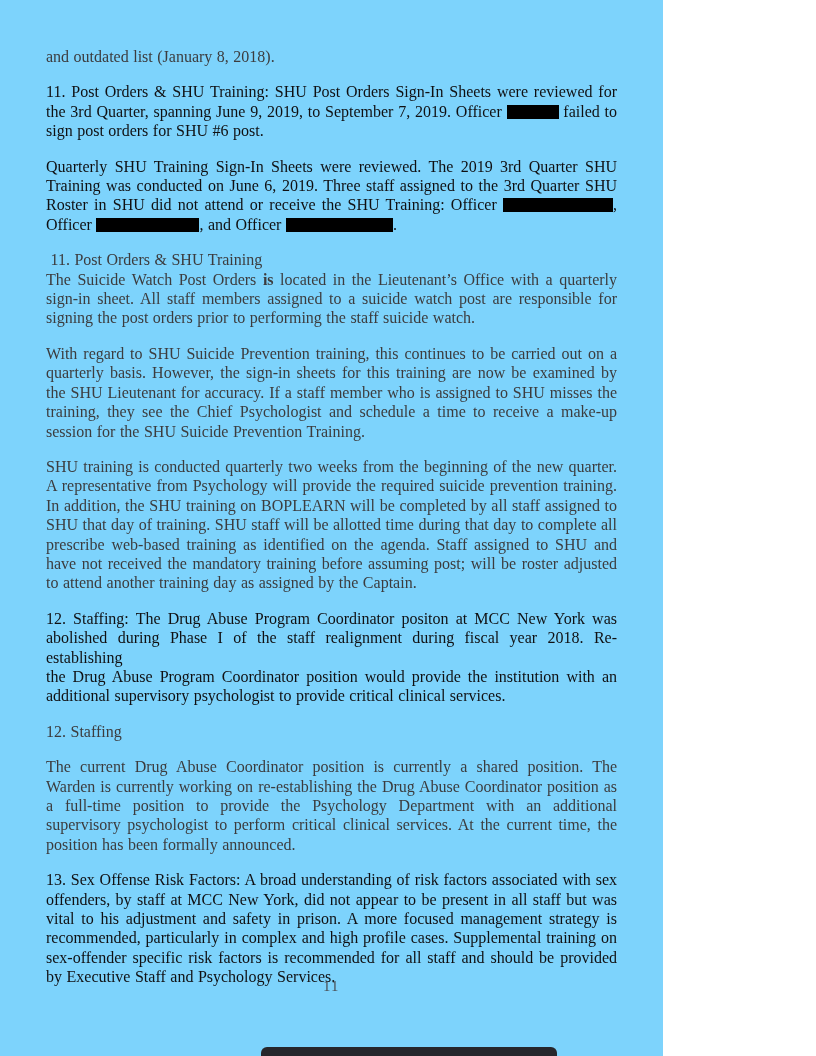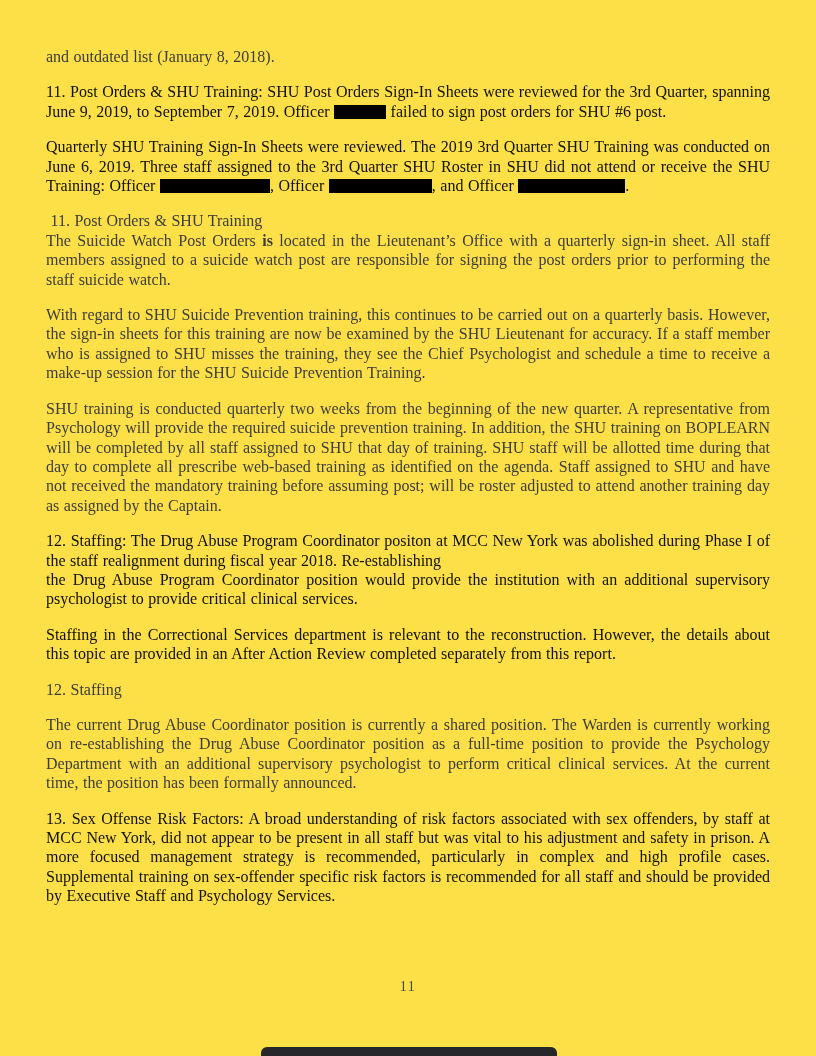--- a/index.html
+++ b/index.html
@@ -2,23 +2,23 @@
 <html><head>
 <meta charset="utf-8">
 <style>
   html, body {
     margin: 0;
     padding: 0;
     background: #ffffff;
   }
   .page {
     position: relative;
-    width: 816px;
+    width: 663px;
     height: 1056px;
-    background: #fde047;
+    background: #7dd3fc;
     overflow: hidden;
     font-family: "Liberation Serif", "DejaVu Serif", serif;
     font-size: 16px;
     line-height: 19.4px;
   }
   .content {
     position: absolute;
     left: 46px;
     right: 46px;
     top: 47px;
@@ -60,20 +60,19 @@
 
 <div class="page">
   <div class="content">
       <p class="para response" style="text-align: left;"><span>and outdated list (January 8, 2018).</span></p>
       <p class="para question" style="text-align: justify;"><span>11. Post Orders &amp; SHU Training: SHU Post Orders Sign-In Sheets were reviewed for the 3rd Quarter, spanning June 9, 2019, to September 7, 2019. Officer </span><span class="redaction" style="width: 52px; background: rgb(0, 0, 0);"></span><span> failed to sign post orders for SHU #6 post.</span></p>
       <p class="para question" style="text-align: justify;"><span>Quarterly SHU Training Sign-In Sheets were reviewed. The 2019 3rd Quarter SHU Training was conducted on June 6, 2019. Three staff assigned to the 3rd Quarter SHU Roster in SHU did not attend or receive the SHU Training: Officer </span><span class="redaction" style="width: 110px; background: rgb(0, 0, 0);"></span><span>, Officer </span><span class="redaction" style="width: 103px; background: rgb(0, 0, 0);"></span><span>, and Officer </span><span class="redaction" style="width: 107px; background: rgb(0, 0, 0);"></span><span>.</span></p>
       <p class="para response" style="text-align: justify;"><span>&nbsp;11. Post Orders &amp; SHU Training</span><br><span>The Suicide Watch Post Orders </span><span style="font-weight: bold;">is</span><span> located in the Lieutenant’s Office with a quarterly sign-in sheet. All staff members assigned to a suicide watch post are responsible for signing the post orders prior to performing the staff suicide watch.</span></p>
       <p class="para response" style="text-align: justify;"><span>With regard to SHU Suicide Prevention training, this continues to be carried out on a quarterly basis. However, the sign-in sheets for this training are now be examined by the SHU Lieutenant for accuracy. If a staff member who is assigned to SHU misses the training, they see the Chief Psychologist and schedule a time to receive a make-up session for the SHU Suicide Prevention Training.</span></p>
       <p class="para response" style="text-align: justify;"><span>SHU training is conducted quarterly two weeks from the beginning of the new quarter. A representative from Psychology will provide the required suicide prevention training. In addition, the SHU training on BOPLEARN will be completed by all staff assigned to SHU that day of training. SHU staff will be allotted time during that day to complete all prescribe web-based training as identified on the agenda. Staff assigned to SHU and have not received the mandatory training before assuming post; will be roster adjusted to attend another training day as assigned by the Captain.</span></p>
       <p class="para question" style="text-align: justify;"><span>12. Staffing: The Drug Abuse Program Coordinator positon at MCC New York was abolished during Phase I of the staff realignment during fiscal year 2018. Re-establishing</span><br><span>the Drug Abuse Program Coordinator position would provide the institution with an additional supervisory psychologist to provide critical clinical services.</span></p>
-      <p class="para question" style="text-align: justify;"><span>Staffing in the Correctional Services department is relevant to the reconstruction. However, the details about this topic are provided in an After Action Review completed separately from this report.</span></p>
       <p class="para response" style="text-align: left;"><span>12. Staffing</span></p>
       <p class="para response" style="text-align: justify;"><span>The current Drug Abuse Coordinator position is currently a shared position. The Warden is currently working on re-establishing the Drug Abuse Coordinator position as a full-time position to provide the Psychology Department with an additional supervisory psychologist to perform critical clinical services. At the current time, the position has been formally announced.</span></p>
       <p class="para question" style="text-align: justify;"><span>13. Sex Offense Risk Factors: A broad understanding of risk factors associated with sex offenders, by staff at MCC New York, did not appear to be present in all staff but was vital to his adjustment and safety in prison. A more focused management strategy is recommended, particularly in complex and high profile cases. Supplemental training on sex-offender specific risk factors is recommended for all staff and should be provided by Executive Staff and Psychology Services.</span></p>
     </div>
   <div class="footer-page-number">11</div>
   <div class="viewer-bar"></div>
 </div>
 
 </body></html>

